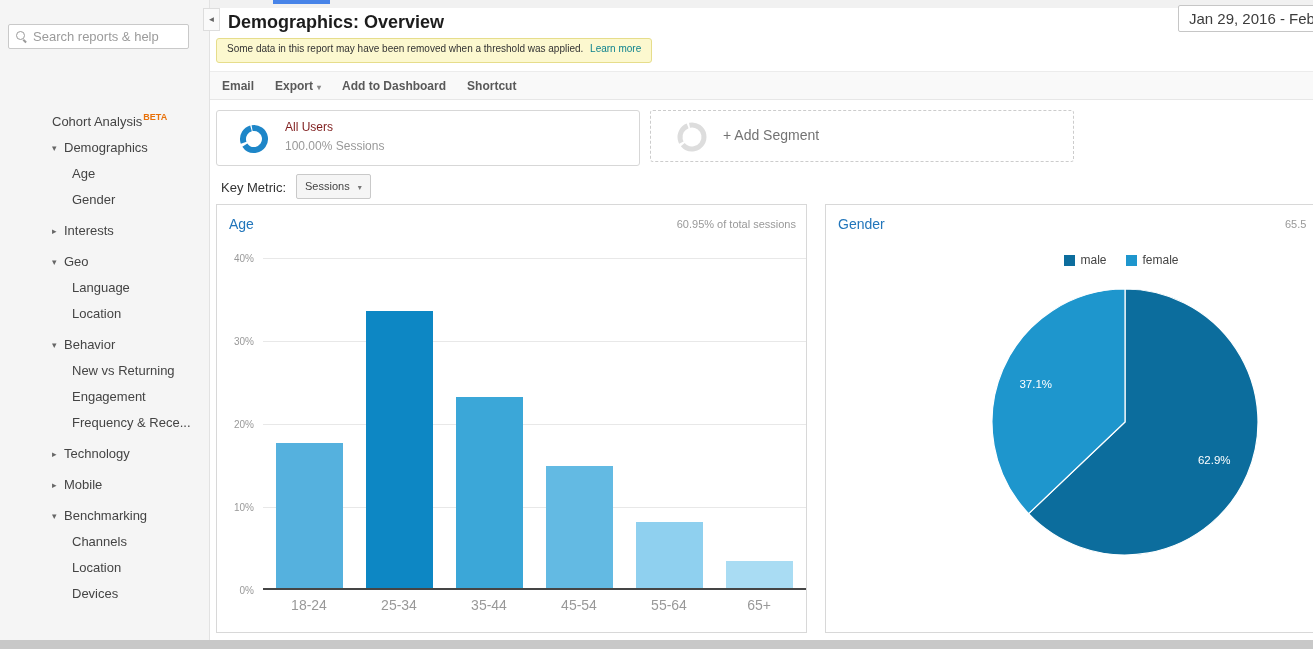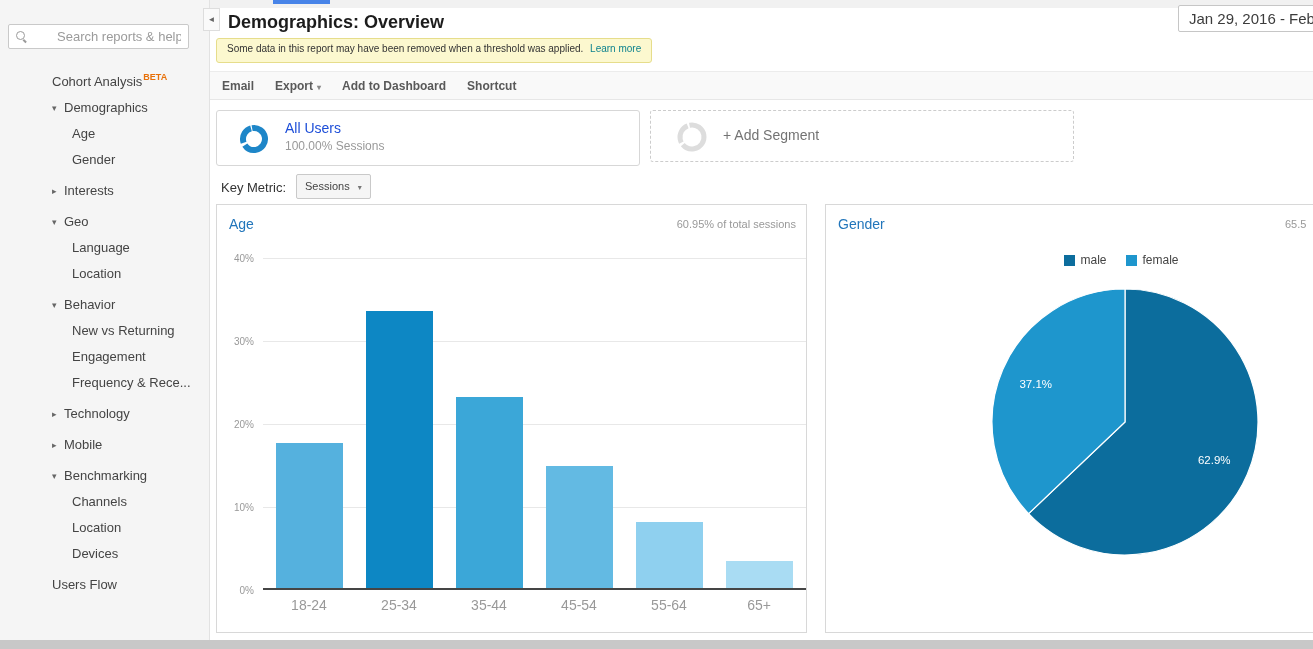--- a/index.html
+++ b/index.html
@@ -7,35 +7,35 @@
               font-family:"Liberation Sans", sans-serif; }
   #app { position:relative; width:1313px; height:649px; }
 
   
   #sidebar { position:absolute; left:0; top:0; width:210px; height:649px;
              background:#f5f5f5; border-right:1px solid #e2e2e2; }
   #search-box { position:absolute; left:8px; top:24px; width:181px; height:25px;
                 background:#fff; border:1px solid #c9c9c9; border-radius:2px;
                 display:flex; align-items:center; padding:0 7px; }
   #search-box input { border:none; outline:none; background:transparent; width:100%;
-                      font-size:13px; color:#555; font-family:"Liberation Sans",sans-serif;margin-left:24px; }
+                      font-size:13px; color:#555; font-family:"Liberation Sans",sans-serif; }
   #search-box input::placeholder { color:#9b9b9b; }
   .mag { width:11px; height:11px; position:relative; margin-right:6px; flex:none; }
   .mag::before { content:""; position:absolute; left:0; top:0; width:7px; height:7px;
                  border:1.5px solid #9b9b9b; border-radius:50%; }
   .mag::after { content:""; position:absolute; left:8px; top:8px; width:4px; height:1.5px;
                 background:#9b9b9b; transform:rotate(45deg); transform-origin:0 0; }
   #collapse-btn { position:absolute; left:203px; top:8px; width:17px; height:23px;
                   background:#fafafa; border:1px solid #ddd; color:#666; font-size:8px;
                   line-height:21px; text-align:center; cursor:pointer; z-index:5; }
   #side-list { position:absolute; left:0; top:64px; width:209px; }
   .side-item { height:26px; line-height:26px; font-size:13px; color:#444; cursor:pointer;
                white-space:nowrap; }
   .side-item.sect { margin-top:5px; }
-  .side-item.lv0 { padding-left:52px; }
+  .side-item.lv0 { padding-left:52px;margin-top:40px; }
   .side-item.lv1 { padding-left:52px; }
   .side-item.lv2 { padding-left:72px; }
   .side-item.bold { font-weight:bold; color:#333; }
   .side-item .arrow { display:inline-block; width:12px; font-size:9px; color:#666;
                       vertical-align:1px; }
   .beta { color:#e8710a; font-size:9px; font-weight:bold; vertical-align:6px; margin-left:1px; }
 
   
   #topstrip { position:absolute; left:210px; top:0; width:1103px; height:8px; background:#f1f1f1; }
   #tab-indicator { position:absolute; left:63px; top:0; width:57px; height:4px; background:#4884e8; }
@@ -55,21 +55,21 @@
              background:#f9f9f9; border-top:1px solid #ececec; border-bottom:1px solid #e7e7e7;
              display:flex; align-items:center; padding-left:12px; }
   .tool-item { font-size:12px; font-weight:bold; color:#595959; margin-right:21px;
                cursor:pointer; white-space:nowrap; }
   .tool-item .caret { font-size:8px; color:#888; margin-left:4px; }
 
   
   #seg-all-users { position:absolute; left:216px; top:110px; width:424px; height:56px;
                    background:#fff; border:1px solid #d7d7d7; border-radius:3px; cursor:pointer; }
   #seg-all-users svg { position:absolute; left:22px; top:13px; }
-  #seg-name { position:absolute; left:68px; top:9px; font-size:14px; color:#1d4ed8; }
+  #seg-name { position:absolute; left:68px; top:9px; font-size:12px; color:#7f1d1d; }
   #seg-detail { position:absolute; left:68px; top:28px; font-size:12px; color:#999; }
   #seg-add { position:absolute; left:650px; top:110px; width:424px; height:52px;
              border:1px dashed #ccc; border-radius:3px; background:#fff; cursor:pointer; }
   #seg-add svg { position:absolute; left:25px; top:10px; }
   #seg-add-label { position:absolute; left:72px; top:16px; font-size:14px; color:#737373; }
 
   
   #key-metric-label { position:absolute; left:221px; top:180px; font-size:13px; color:#333; }
   #key-metric-select { position:absolute; left:296px; top:174px; height:25px; padding:0 8px;
                        background:#f5f5f5; border:1px solid #c9c9c9; border-radius:2px;

